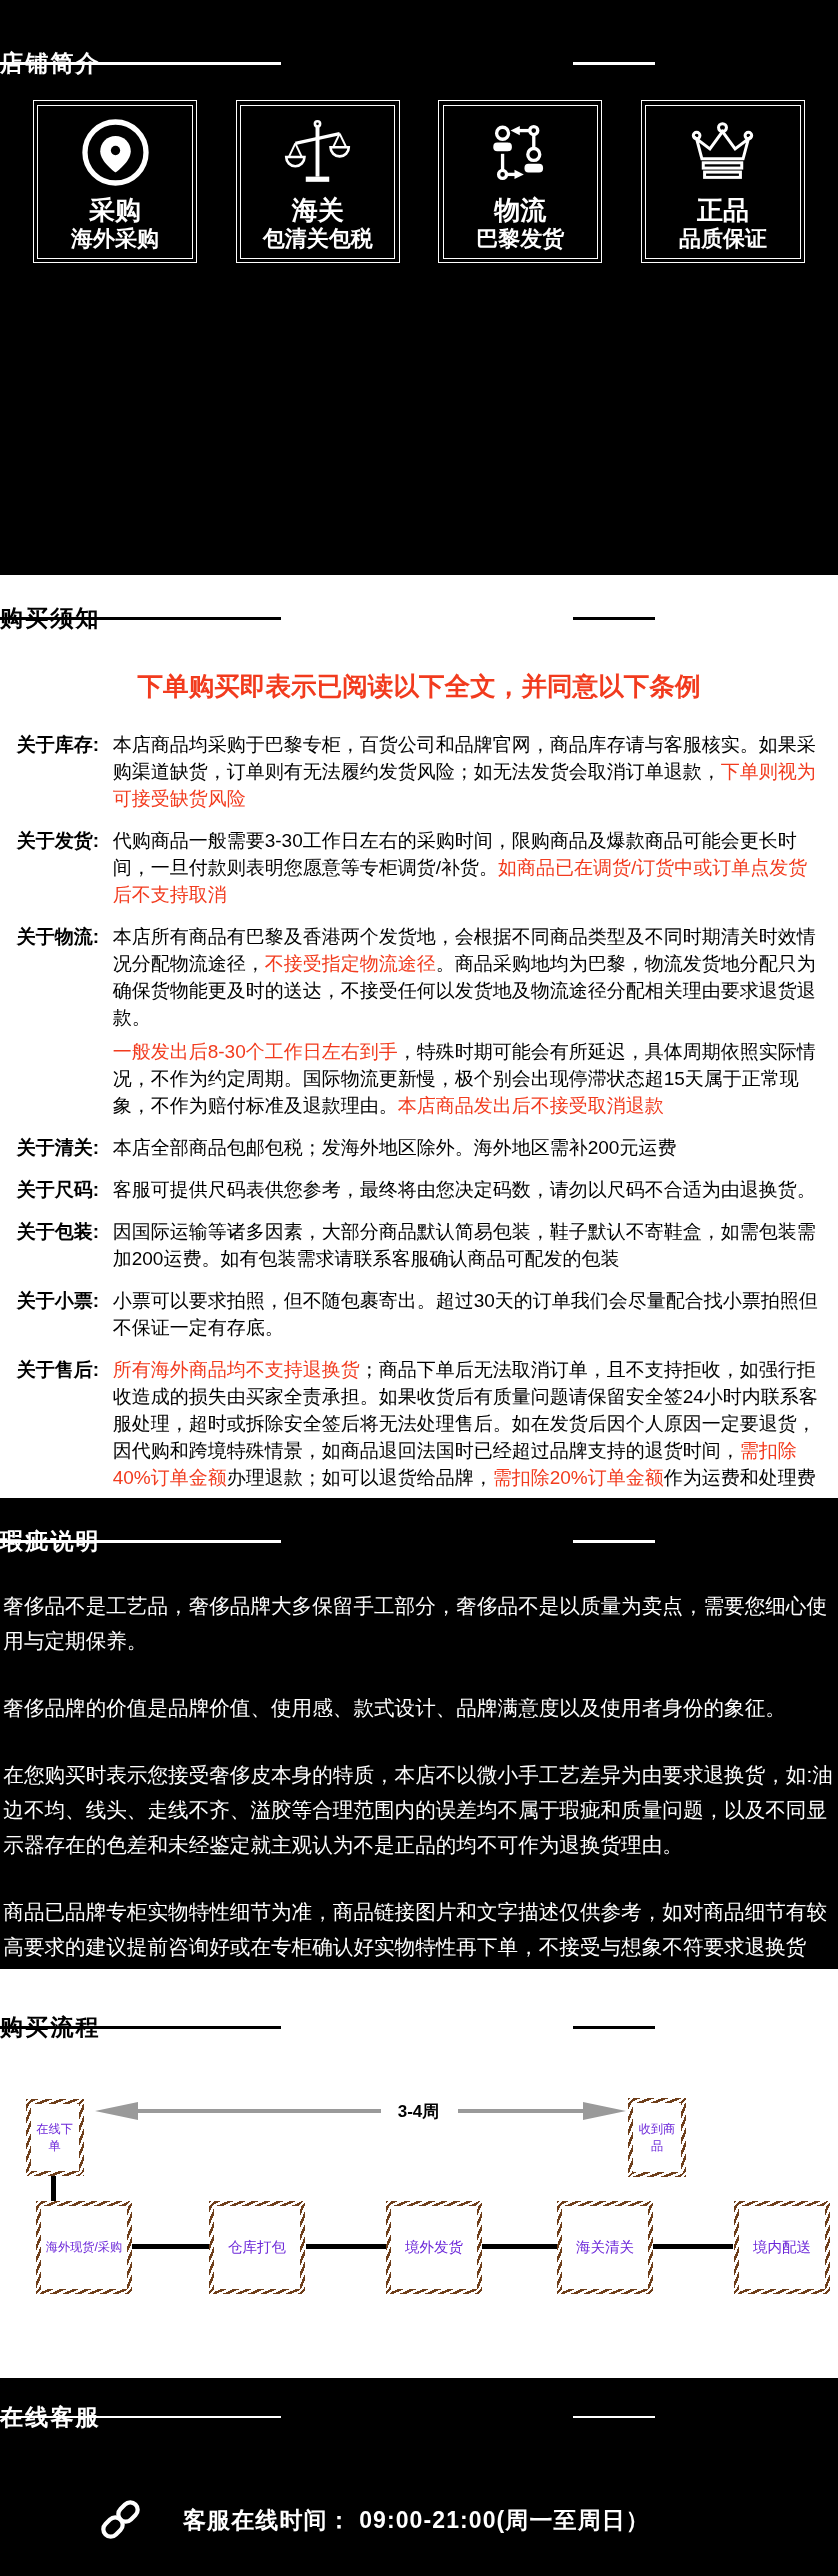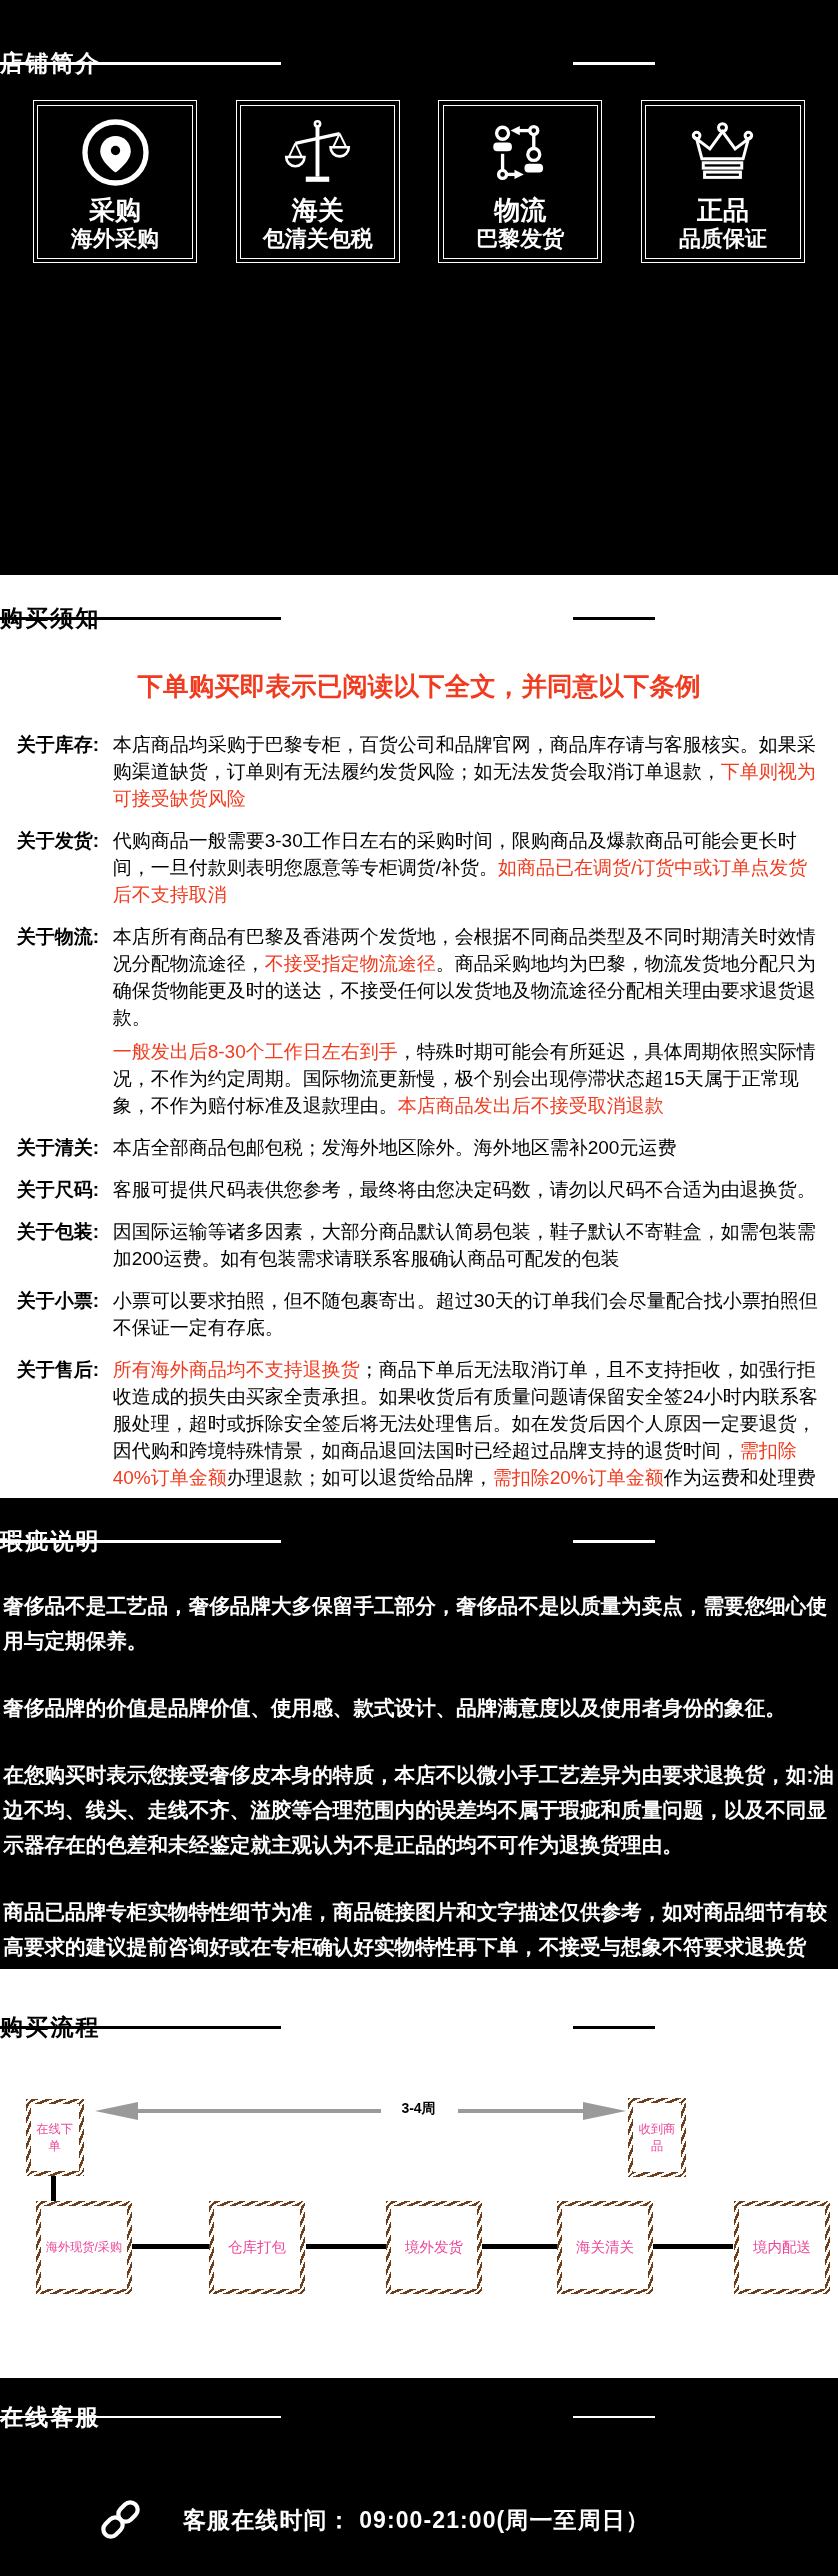--- a/index.html
+++ b/index.html
@@ -38,37 +38,37 @@
   .notice-head{margin-top:27px;text-align:center;font-size:25.6px;font-weight:700;color:#f23b1e;}
   .notice-list{margin:27px 14.5px 0 16.7px;font-size:19px;line-height:27px;font-weight:500;color:#000;}
   .n-item{position:relative;padding-left:96px;margin-bottom:15px;}
   .n-label{position:absolute;left:0;top:0;font-weight:700;}
   .red{color:#f23b1e;}
   .p2{margin-top:6.7px;}
 
   
   #sec-defects{padding-top:20px;}
   .defect-paras{margin:23.4px 3.3px 0 3.3px;}
-  .defect-paras p{margin:0 0 32px 0;font-size:20.6px;line-height:35px;font-weight:700;}
+  .defect-paras p{margin:0 0 32px 0;font-size:20.6px;line-height:35px;font-weight:400;}
 
   
   #sec-process{padding-top:35px;}
   .flow{position:relative;height:289px;}
   .fbox{position:absolute;box-sizing:border-box;background:#fff;border:5.6px solid #6e3e1a;
         border-image:repeating-linear-gradient(135deg,#6e3e1a 0 3.9px,#ffffff 3.9px 7.8px) 10;
         display:flex;align-items:center;justify-content:center;text-align:center;
-        font-weight:500;color:#ec4899;}
+        font-weight:500;color:#6d28d9;}
   .fbox-top1{left:25.6px;top:48px;width:58px;height:77px;font-size:12.2px;}
   .fbox-top2{left:628px;top:47px;width:58px;height:79px;font-size:12.2px;}
   .fbox-b{top:150px;height:93px;width:96px;font-size:14.5px;}
   .fz-s{font-size:12.2px;}
   .arrow-line{position:absolute;height:3.9px;background:#9a9a9a;}
   .arrow-head-l{position:absolute;width:0;height:0;border-top:9px solid transparent;border-bottom:9px solid transparent;border-right:43px solid #9a9a9a;}
   .arrow-head-r{position:absolute;width:0;height:0;border-top:9px solid transparent;border-bottom:9px solid transparent;border-left:43px solid #9a9a9a;}
-  .duration{position:absolute;left:383px;top:49px;width:71px;text-align:center;font-size:14px;font-weight:600;color:#000;}
+  .duration{position:absolute;left:383px;top:49px;width:71px;text-align:center;font-size:17px;font-weight:600;color:#000;}
   .vconn{position:absolute;left:51px;top:125px;width:5px;height:25px;background:#000;}
   .hconn{position:absolute;top:193px;height:5px;background:#000;}
   .hc1{left:132px;width:77px;}
   .hc2{left:306px;width:80px;}
   .hc3{left:482px;width:75px;}
   .hc4{left:653px;width:80px;}
 
   
   #sec-service{padding-top:15.6px;}
   .service-row{margin-top:52px;margin-left:94px;display:flex;align-items:center;}

